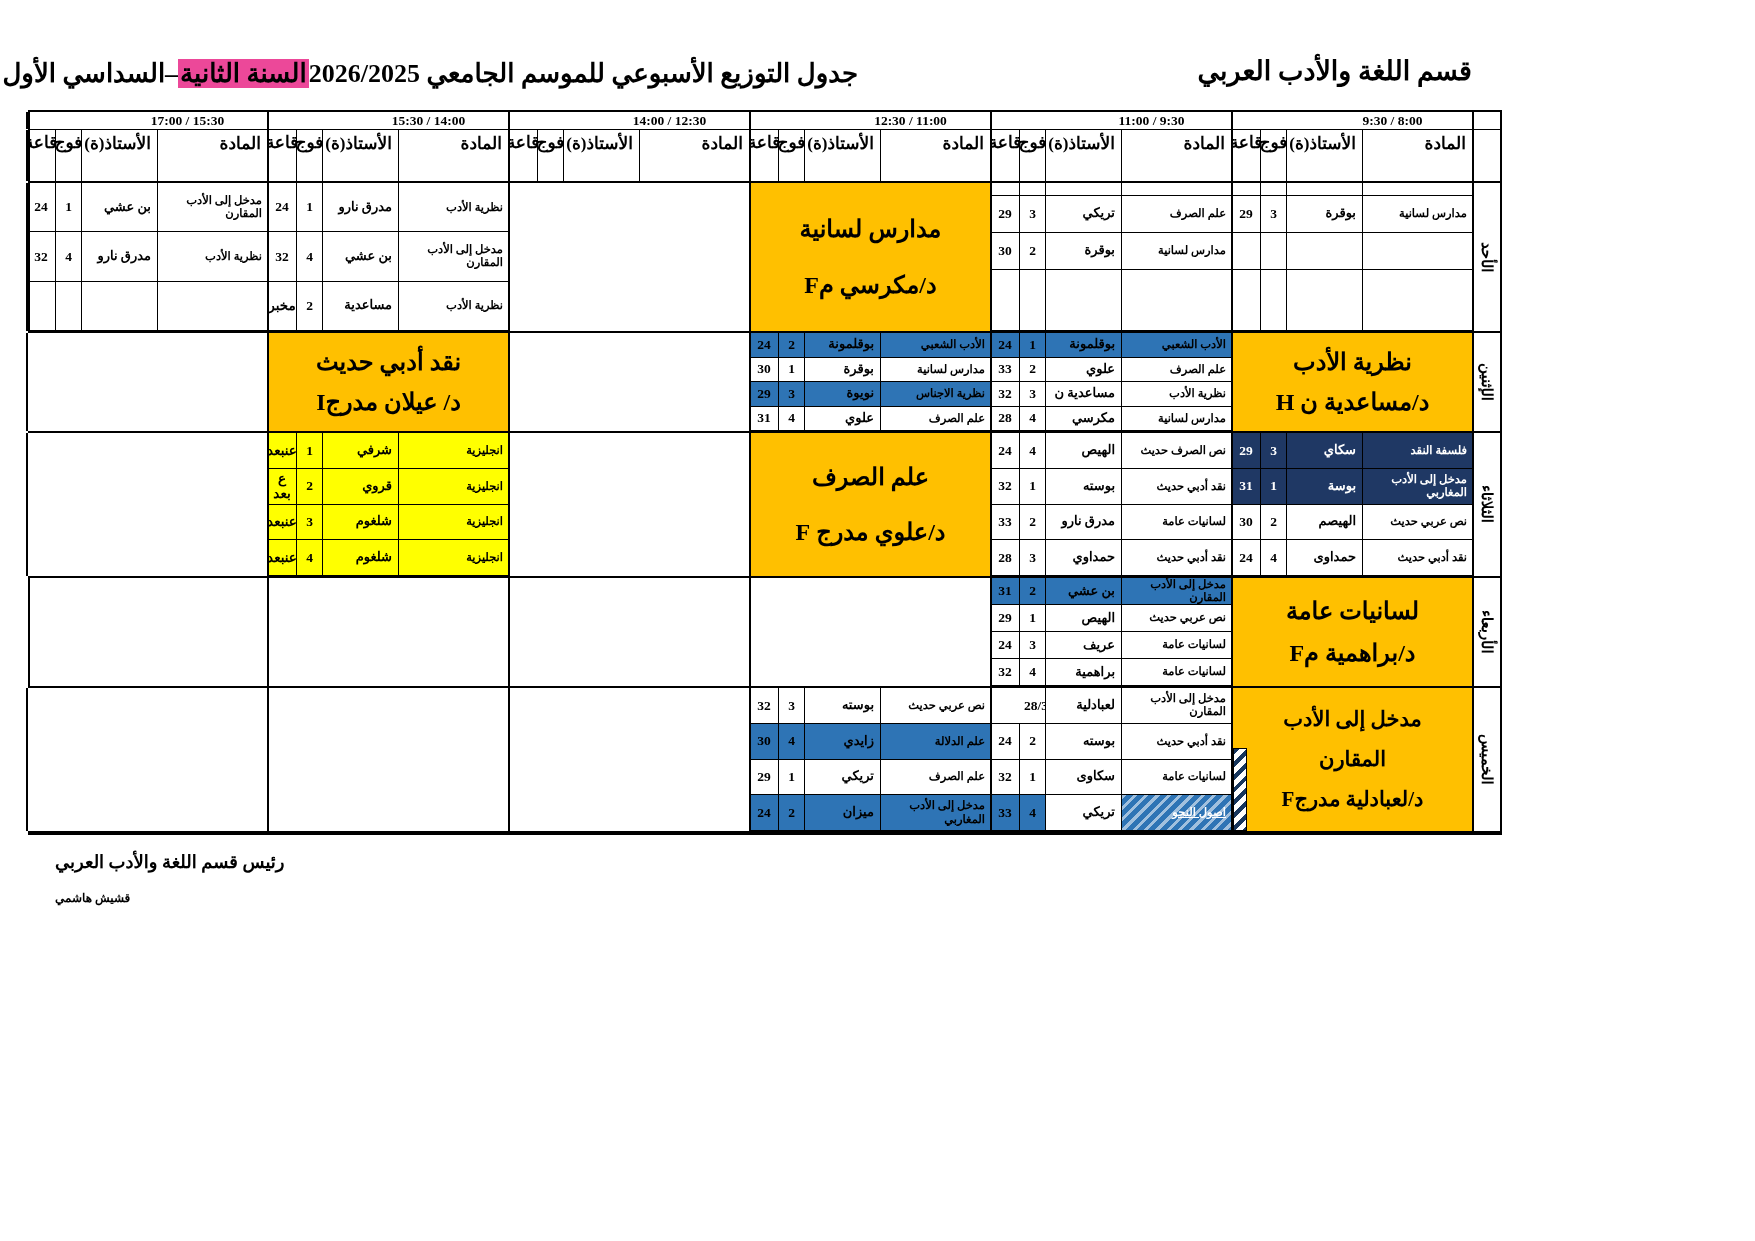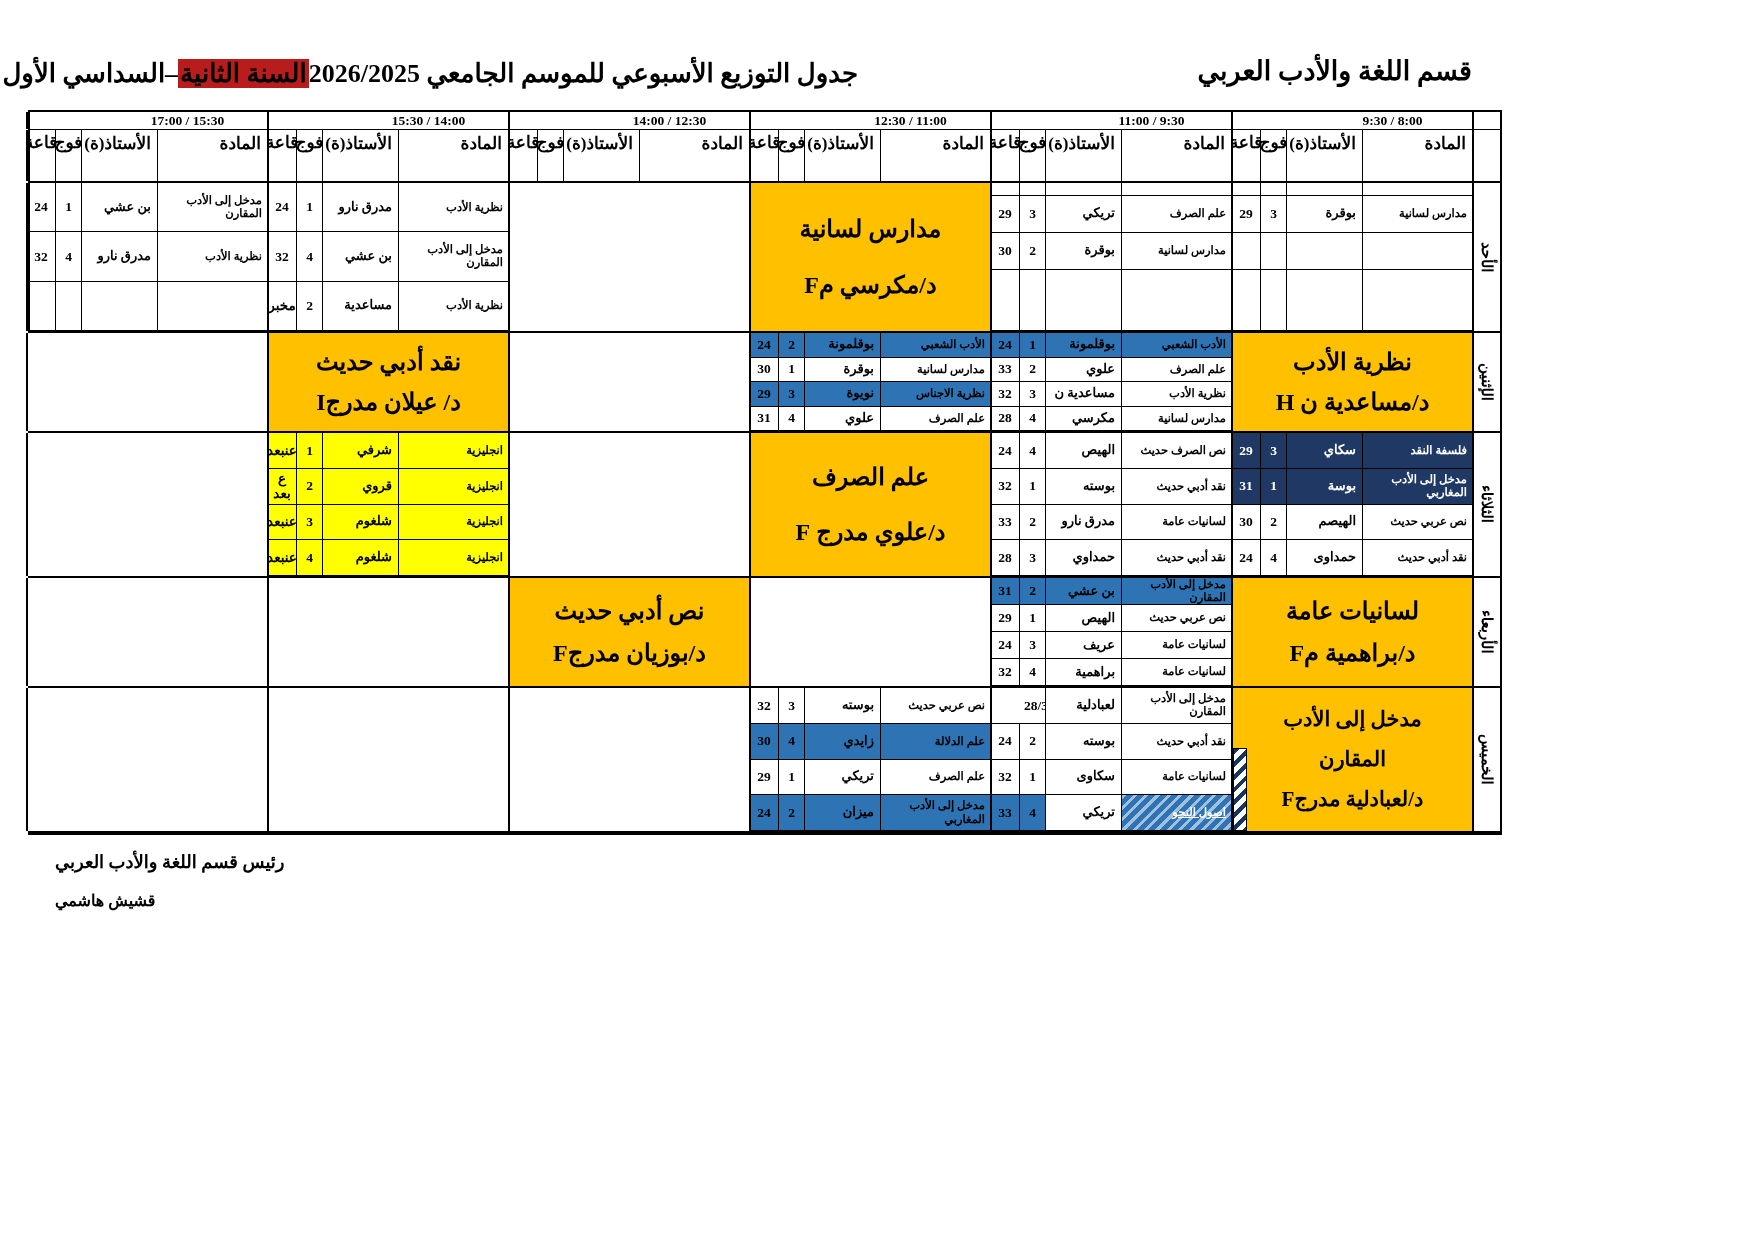--- a/index.html
+++ b/index.html
@@ -1,21 +1,21 @@
 <!DOCTYPE html>
 <html><head>
 <meta charset="utf-8">
 <style>
   html,body{margin:0;padding:0;}
   #page{position:relative;width:1755px;height:1241px;background:#ffffff;overflow:hidden;
         font-family:"Liberation Serif","DejaVu Serif",serif;font-weight:bold;color:#000;}
   
   .dept-title{position:absolute;top:55px;right:283px;font-size:27px;white-space:nowrap;direction:rtl;}
   .main-title{position:absolute;top:58px;right:897px;font-size:26px;white-space:nowrap;direction:rtl;}
-  .main-title .hl{background:#b91c1c;padding:0 2px;}
+  .main-title .hl{background:#ec4899;padding:0 2px;}
   
   #schedule-table{position:absolute;left:28px;top:110px;width:1474px;border:2px solid #000;
                   direction:rtl;box-sizing:border-box;background:#fff;}
   #schedule-table *{box-sizing:border-box;}
   .t-row{display:grid;grid-template-columns:28px 241px 241px 241px 241px 241px 241px;direction:rtl;}
   .time-row{height:18px;border-bottom:1px solid #000;}
   .head-row{height:53px;border-bottom:2px solid #000;}
   .day-row{border-bottom:2px solid #000;}
   .day-cell{border-left:2px solid #000;display:flex;align-items:center;justify-content:center;overflow:hidden;}
   .day-name{writing-mode:vertical-rl;font-size:15px;letter-spacing:1px;}
@@ -44,21 +44,21 @@
   .merged-block{background:#FFC000;display:flex;flex-direction:column;justify-content:space-evenly;
                 align-items:center;font-size:24px;padding:4px 2px;text-align:center;direction:rtl;}
   .merged-block.three-line{font-size:21px;}
   .m-line{white-space:nowrap;}
   .hatch-strip{position:absolute;left:0;bottom:0;width:14px;height:58%;
                background:repeating-linear-gradient(135deg,#17365D 0 4px,#ffffff 4px 9px);
                border:1px solid #000;}
   .plain-block{background:#fff;}
   
   .sig1{position:absolute;left:55px;top:851px;font-size:18px;direction:rtl;white-space:nowrap;}
-  .sig2{position:absolute;left:55px;top:891px;font-size:16px;direction:rtl;white-space:nowrap;}
+  .sig2{position:absolute;left:55px;top:891px;font-size:12px;direction:rtl;white-space:nowrap;}
 </style>
 </head>
 <body>
 
 <div id="page">
   <div class="dept-title">قسم اللغة والأدب العربي</div>
   <div class="main-title"><span>جدول التوزيع الأسبوعي للموسم الجامعي 2026/2025</span><span class="hl">السنة الثانية</span><span>–السداسي الأول –</span></div>
 
   <div id="schedule-table">
       <div class="t-row time-row">
@@ -319,24 +319,20 @@
           <div class="c subj">لسانيات عامة</div>
           <div class="c teach">عريف</div>
           <div class="c num">3</div>
           <div class="c num">24</div>
           <div class="c subj">لسانيات عامة</div>
           <div class="c teach">براهمية</div>
           <div class="c num">4</div>
           <div class="c num">32</div>
         </div>
         <div class="block plain-block"></div>
-        <div class="block merged-block">
-          <div class="m-line">نص أدبي حديث</div>
-          <div class="m-line">د/بوزيان مدرجF</div>
-        </div>
         <div class="block plain-block"></div>
         <div class="block plain-block"></div>
       </div>
       <div class="t-row day-row" style="height: 145px;">
         <div class="day-cell">
           <span class="day-name">الخميس</span>
         </div>
         <div class="block merged-block three-line">
           <div class="m-line">مدخل إلى الأدب</div>
           <div class="m-line">المقارن</div>

